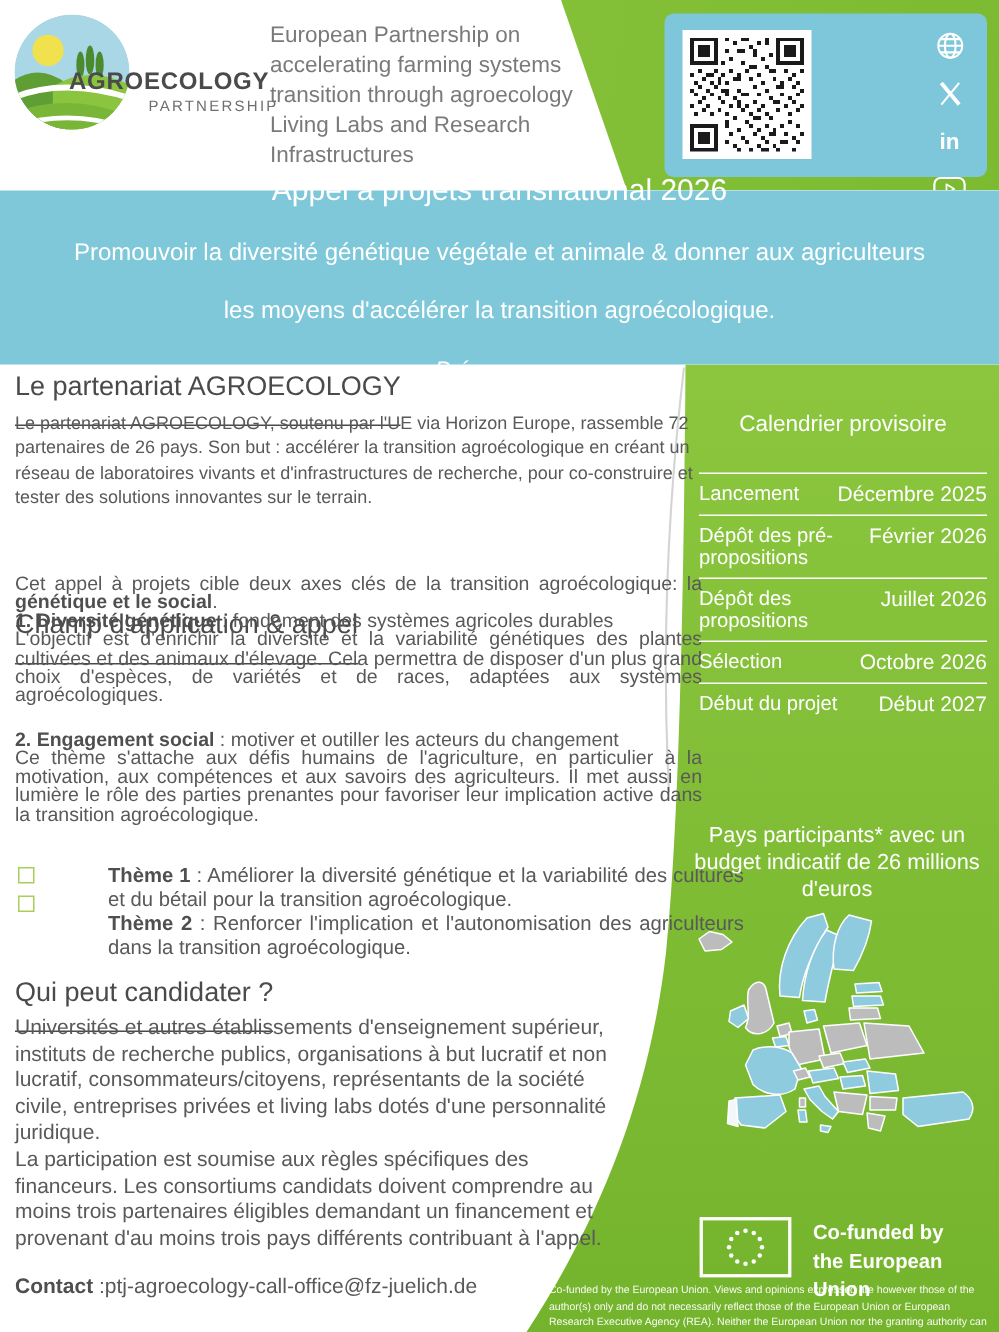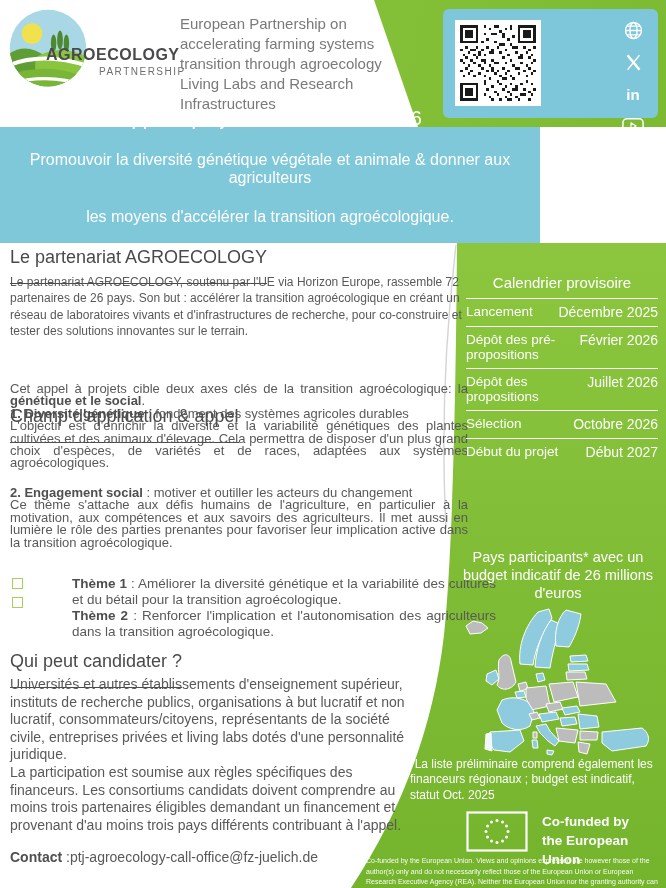--- a/index.html
+++ b/index.html
@@ -28,21 +28,21 @@
     background:#7ec6da; border-radius:6px;
   }
   #qr-box { position:absolute; left:12px; top:11px; width:86px; height:86px; background:#fff; }
   #qr-box svg { position:absolute; left:5px; top:5px; width:76px; height:76px; }
   .social-col { position:absolute; right:8px; top:10px; width:34px; display:flex; flex-direction:column; align-items:center; gap:10px; }
   .social-col .icn { width:22px; height:22px; display:flex; align-items:center; justify-content:center; cursor:pointer; }
   .in-glyph { color:#fff; font-weight:bold; font-size:15px; line-height:1; }
 
   
   #banner {
-    position:absolute; top:127px; left:0; width:540px; height:116px;
+    position:absolute; top:127px; left:0; width:666px; height:116px;
     background:#7fc8da; color:#ffffff; text-align:center;
     display:flex; flex-direction:column; justify-content:center; gap:21px;
   }
   #banner .b1 { font-size:20px; }
   #banner .b2 { font-size:16px; }
   #banner .b3 { font-size:15px; font-style:italic; }
 
   
   .h-sec { font-size:18px; color:#4a4a4a; }
   .h-sec span { border-bottom:1.5px solid #4a4a4a; padding-bottom:16px; }
@@ -59,21 +59,21 @@
   #sq1 { left:12px; top:578px; } #sq2 { left:12px; top:597px; }
   #h3 { left:10px; top:651px; }
   #p5 { left:10px; top:676px; width:406px; font-size:14px; line-height:17.6px; }
   #contact { left:10px; top:849px; width:440px; font-size:14px; }
   #contact a { color:#595959; text-decoration:none; }
 
   
   #panel-svg { position:absolute; top:243px; left:0; width:666px; height:645px; }
 
   #calendar { left:466px; top:274px; width:192px; color:#fff; }
-  #calendar .cal-title { text-align:center; font-size:15px; padding-bottom:7px; border-bottom:1.5px solid #fff; }
+  #calendar .cal-title { text-align:center; font-size:15px; padding-bottom:24px; border-bottom:1.5px solid #fff; }
   .cal-row { display:flex; justify-content:space-between; align-items:flex-start; padding:5px 0 6px 0; }
   .cal-row + .cal-row { border-top:1.5px solid #fff; }
   .cal-label { font-size:13.5px; width:102px; line-height:1.12; }
   .cal-value { font-size:14px; text-align:right; white-space:nowrap; }
 
   #participants { left:452px; top:548px; width:212px; text-align:center; color:#fff; font-size:14.5px; line-height:1.25; }
   #map { position:absolute; left:452px; top:604px; width:212px; height:152px; }
   .map-blue { fill:#8ecbde; } .map-gray { fill:#bcbcbc; } .map-white { fill:#f2f7f9; }
   #map path, #map ellipse { stroke:#ffffff; stroke-width:1; stroke-linejoin:round; }
 
@@ -275,21 +275,20 @@
     <path class="map-blue" d="M84,122 l10,-2 l4,7 l9,10 l-4,5 l-7,-5 l-8,-8 z"></path>
     <path class="map-blue" d="M95,146 l7,1 l-2,4 l-5,-1 z"></path>
     <path class="map-blue" d="M80,136 l5,0 l1,8 l-5,0 z"></path>
     <path class="map-gray" d="M81,128 l4,0 l0,6 l-4,0 z"></path>
     <path class="map-gray" d="M126,138 l12,2 l-3,10 l-8,-2 z"></path>
     <path class="map-blue" d="M38,128 l30,-2 l4,11 l-14,11 l-16,-2 l-6,-9 z"></path>
     <path class="map-white" d="M34,130 l5,-1 l1,18 l-7,-2 z"></path>
     <path class="map-blue" d="M150,128 l40,-4 C196,128 199,135 194,142 L160,147 L150,139 Z"></path>
   </svg>
 
-  <div id="footnote" class="abs">*La liste préliminaire comprend également les financeurs régionaux ; budget est indicatif, statut Oct. 2025</div>
 
   <svg id="eu-flag" class="abs" viewBox="0 0 62 41">
     <rect x="1.5" y="1.5" width="59" height="38" fill="none" stroke="#fff" stroke-width="2.2"></rect>
     <g fill="#fff">
       <circle cx="31" cy="9.5" r="1.5"></circle>
         <circle cx="36.5" cy="11" r="1.5"></circle>
         <circle cx="40.5" cy="15" r="1.5"></circle>
       <circle cx="42" cy="20.5" r="1.5"></circle>
         <circle cx="40.5" cy="26" r="1.5"></circle>
         <circle cx="36.5" cy="30" r="1.5"></circle>

